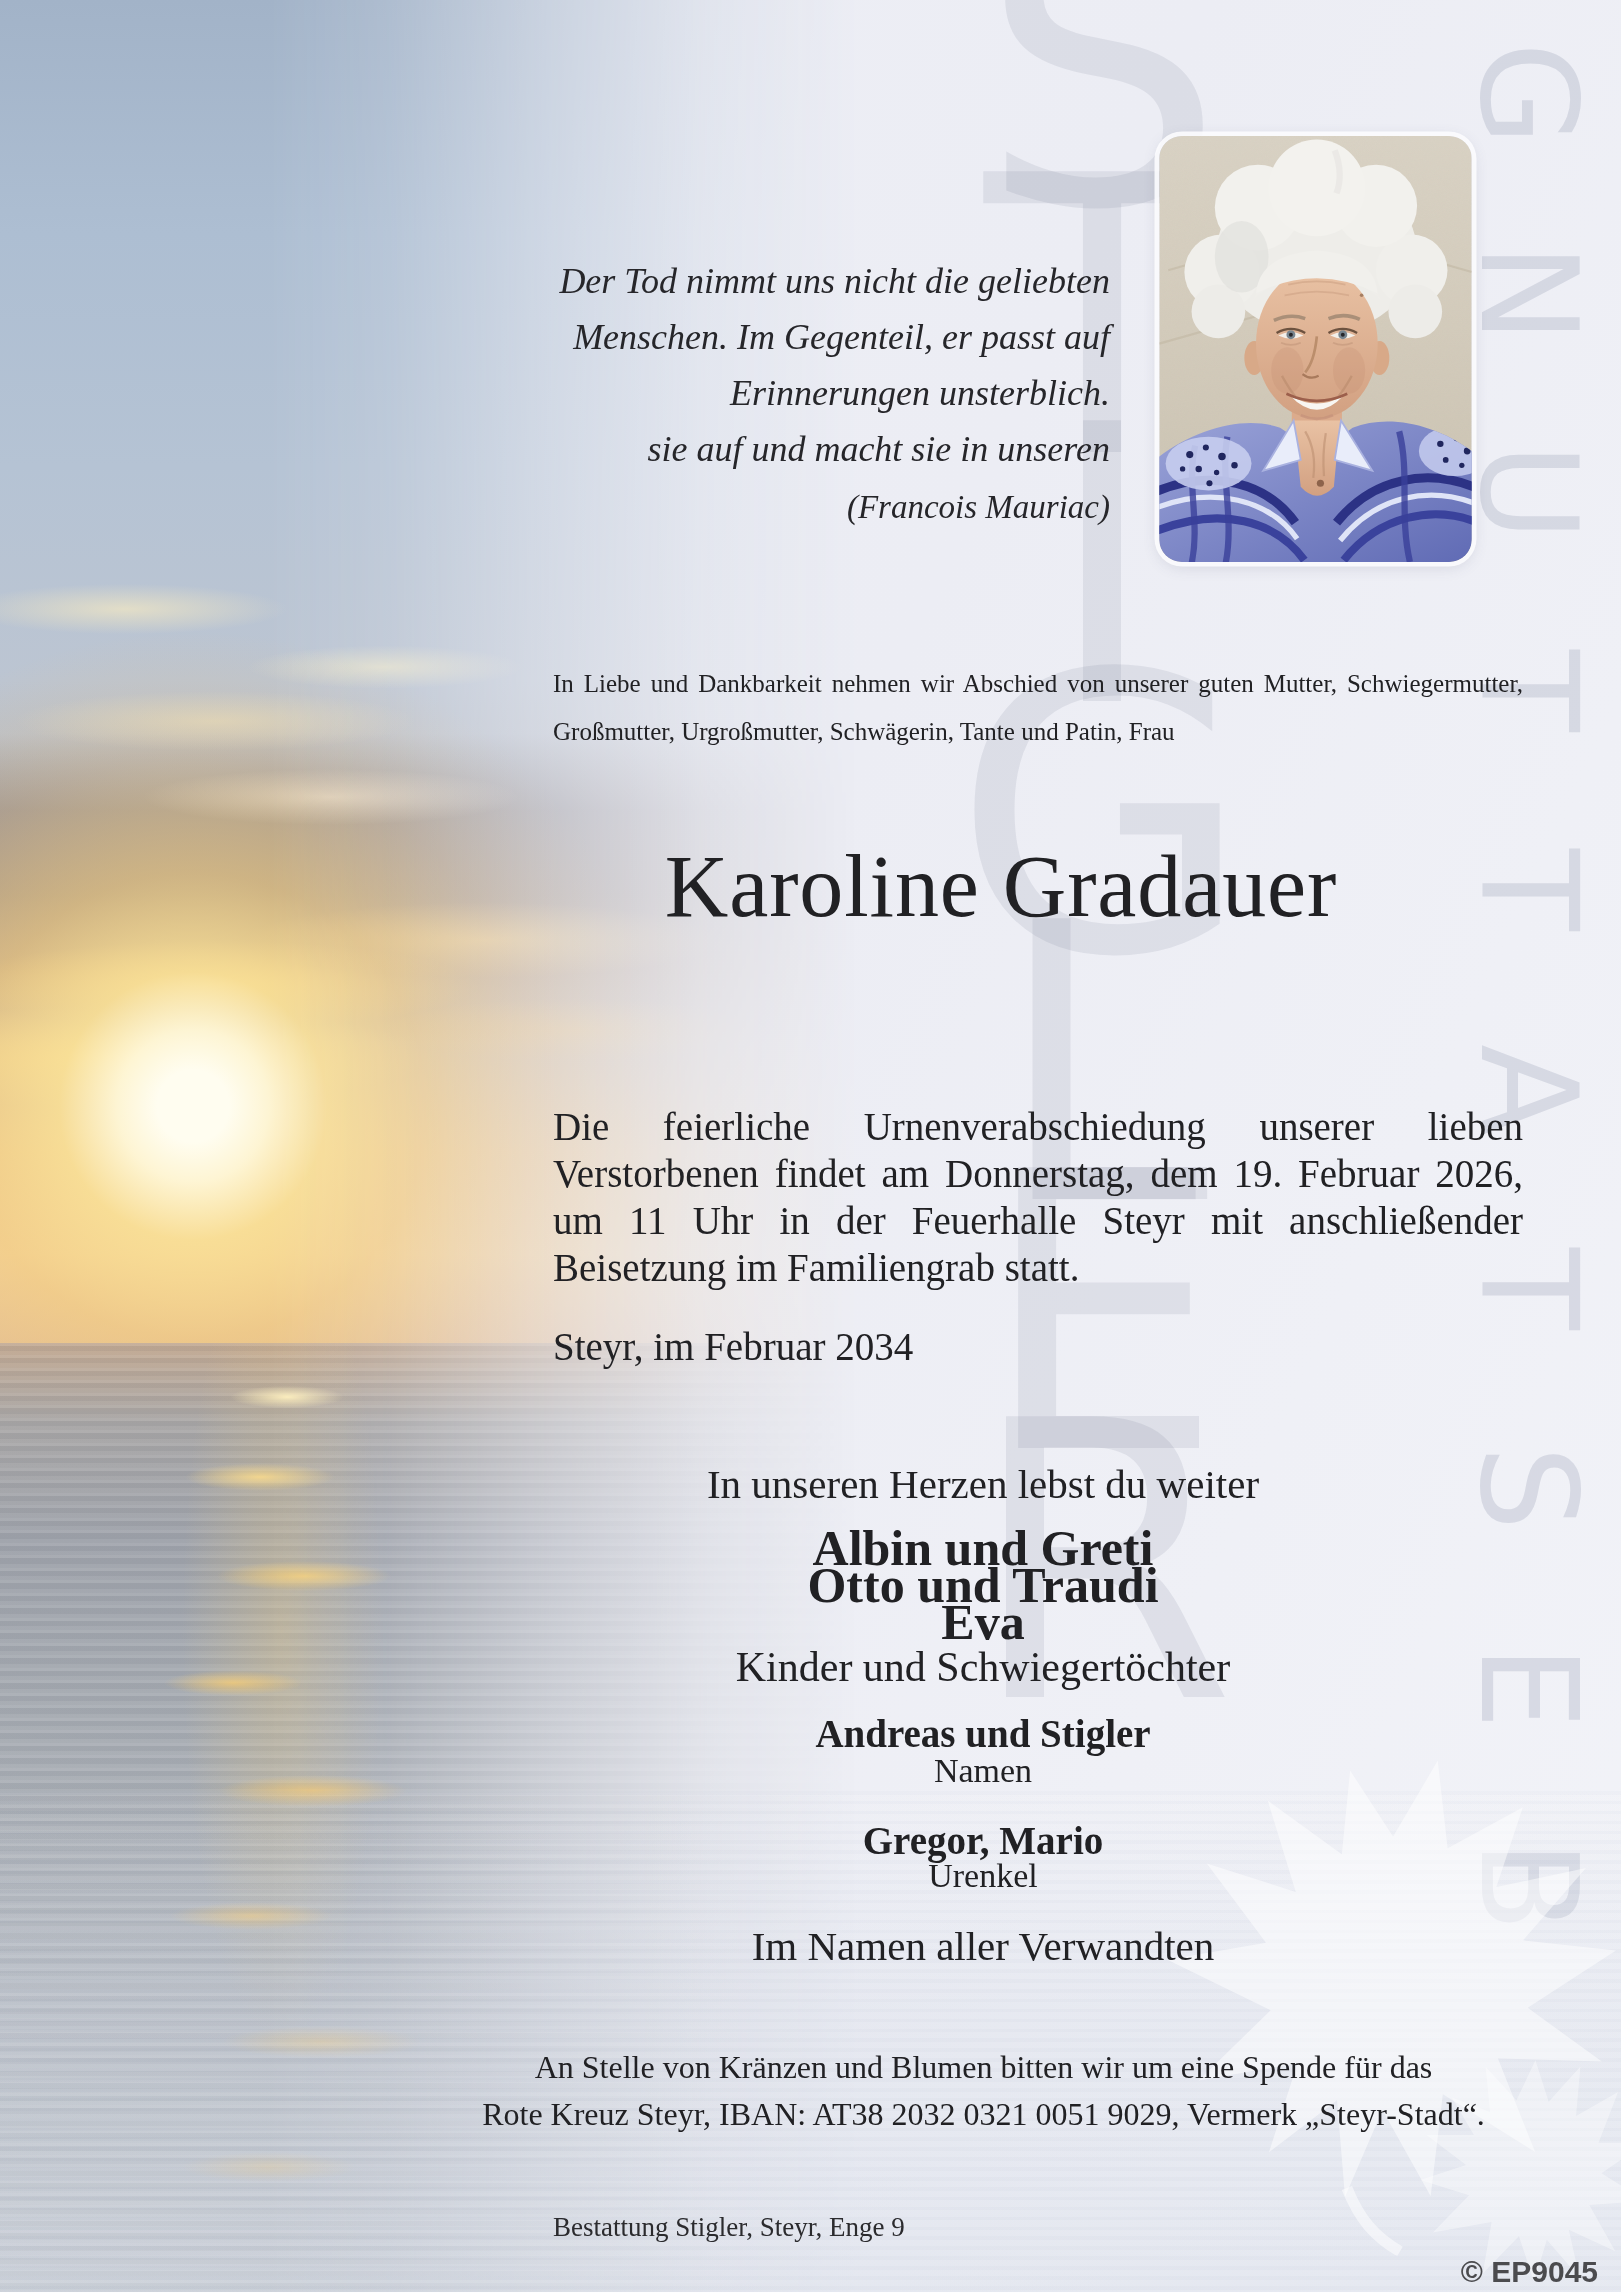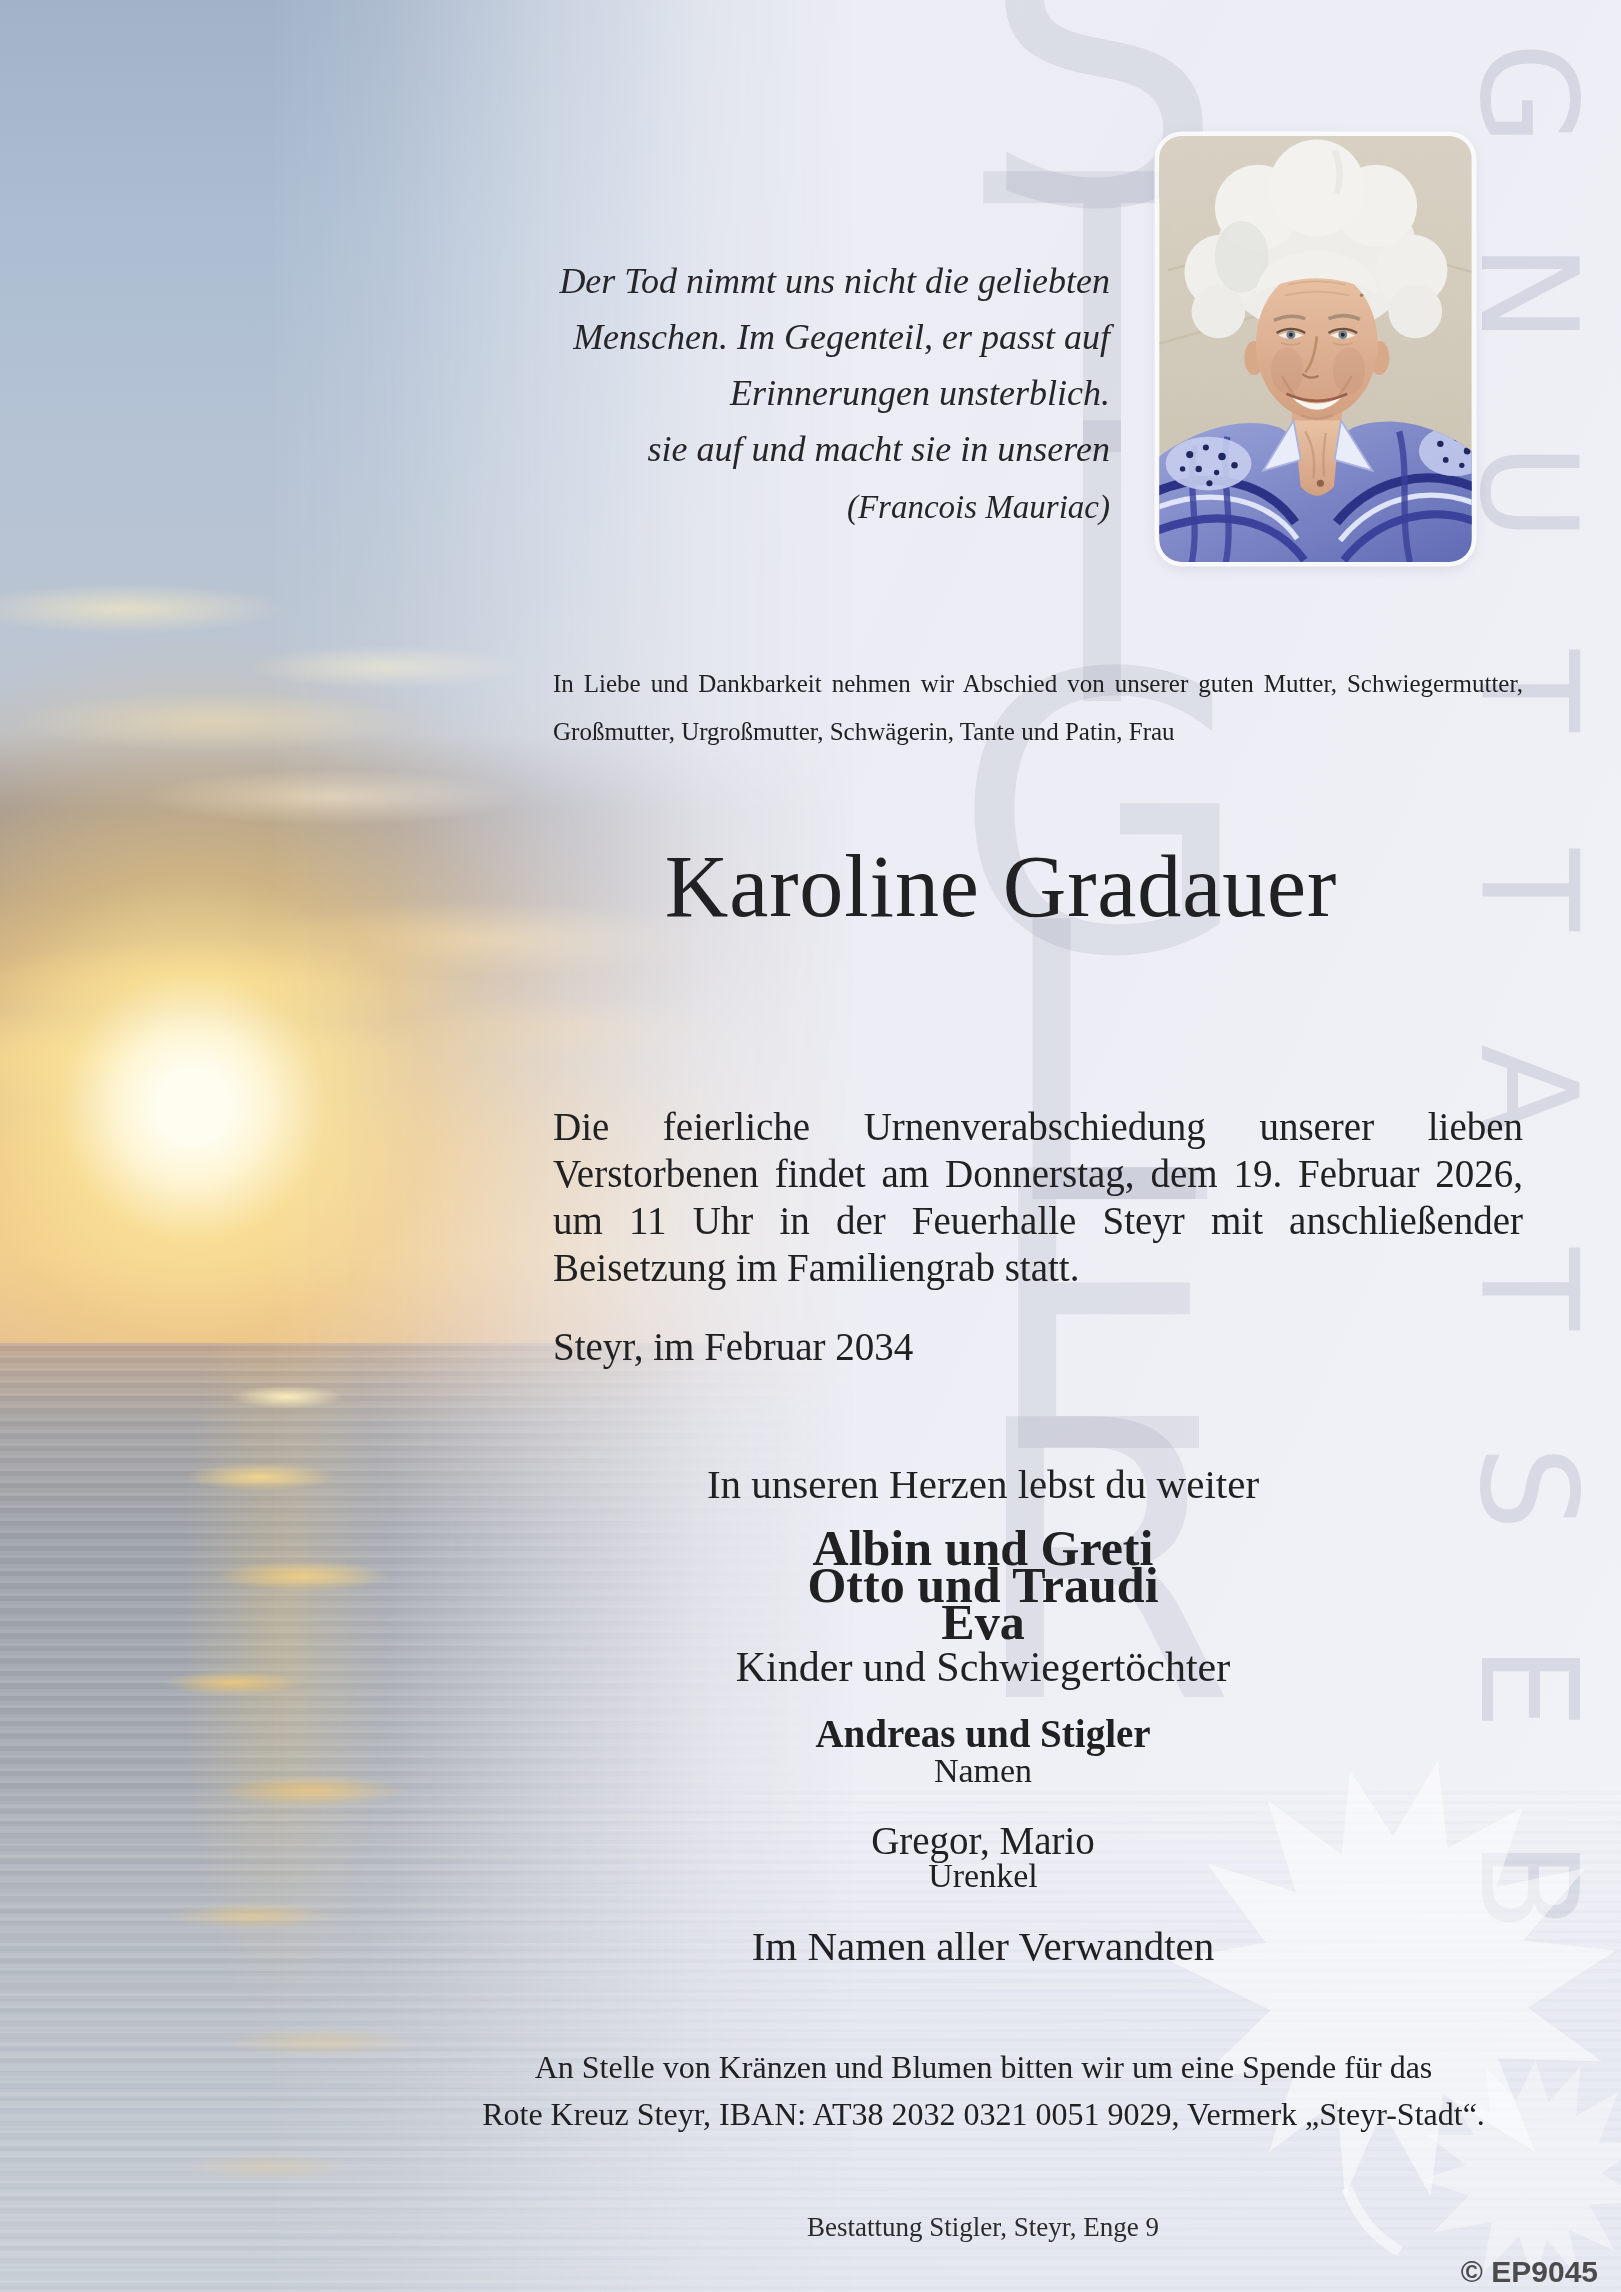--- a/index.html
+++ b/index.html
@@ -81,25 +81,25 @@
   .name{left:553px;top:833px;width:896px;text-align:center;font-size:88px;line-height:107px;letter-spacing:0.9px;}
   .para1{left:553px;top:983px;width:970px;text-align:justify;font-size:39px;line-height:47px;}
   .para2{left:553px;top:1103px;width:970px;text-align:justify;font-size:39px;line-height:47px;}
   .dateline{left:553px;top:1324px;width:806px;font-size:39px;}
   .center{text-align:center;left:553px;width:860px;}
   .herzen{top:1460px;font-size:41px;}
   .fam-names{top:1530px;font-size:50px;font-weight:bold;line-height:37px;}
   .role1{top:1643px;font-size:42px;}
   .fam2{top:1711px;font-size:39px;font-weight:bold;}
   .role2{top:1752px;font-size:34px;}
-  .fam3{top:1818px;font-size:39px;font-weight:normal;text-align:center;}
+  .fam3{top:1818px;font-size:39px;font-weight:bold;text-align:center;}
   .role3{top:1857px;font-size:34px;}
   .imnamen{top:1922px;font-size:41px;}
   .donation{left:446px;top:2044px;width:1075px;text-align:center;font-size:32px;line-height:47px;}
-  .footerline{left:553px;top:2212px;width:860px;text-align:center;font-size:27px;color:#2b2b2e;}
+  .footerline{left:553px;top:2212px;width:860px;font-size:27px;color:#2b2b2e;}
   .copyright{
     position:absolute;right:23px;top:2255px;z-index:6;
     font-family:"Liberation Sans","DejaVu Sans",sans-serif;font-weight:600;font-size:30px;color:#4b4b4e;
   }
 </style>
 </head>
 <body>
 
 <div class="page">
 

